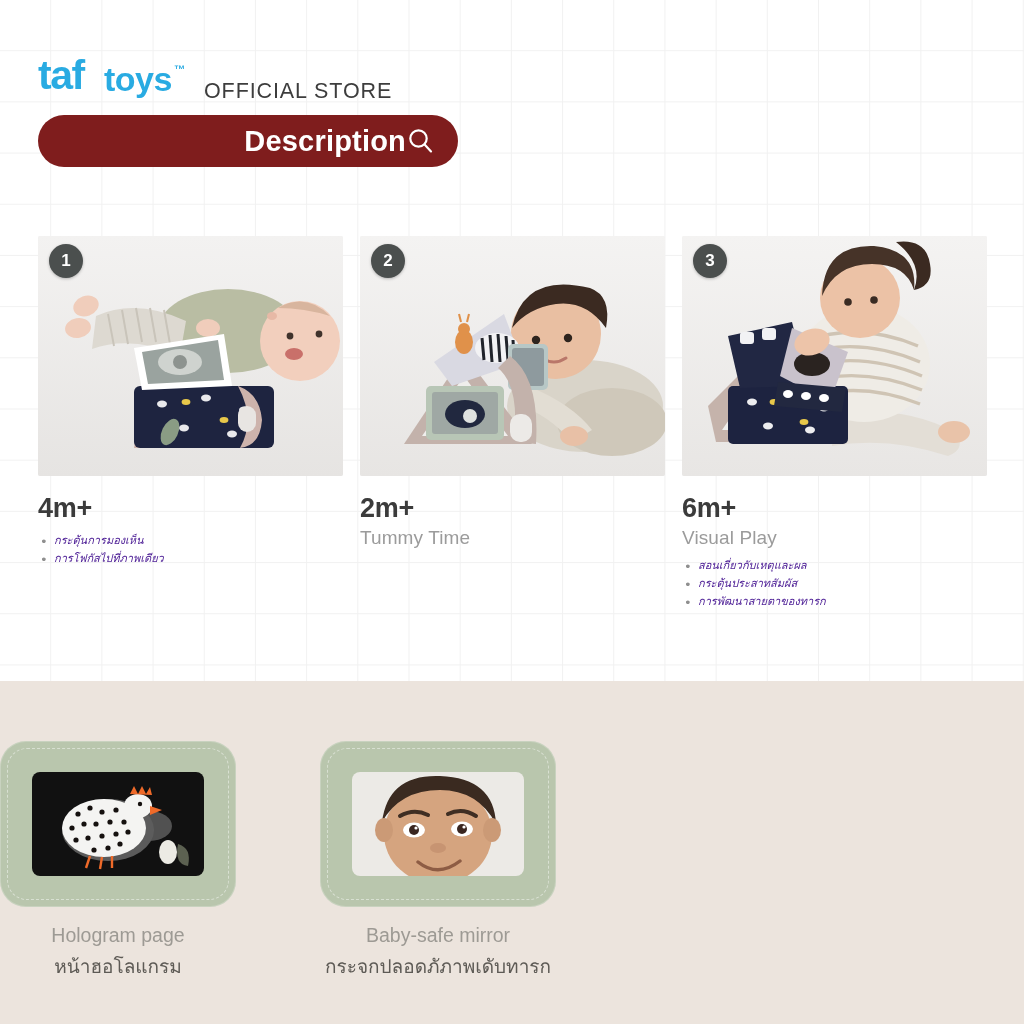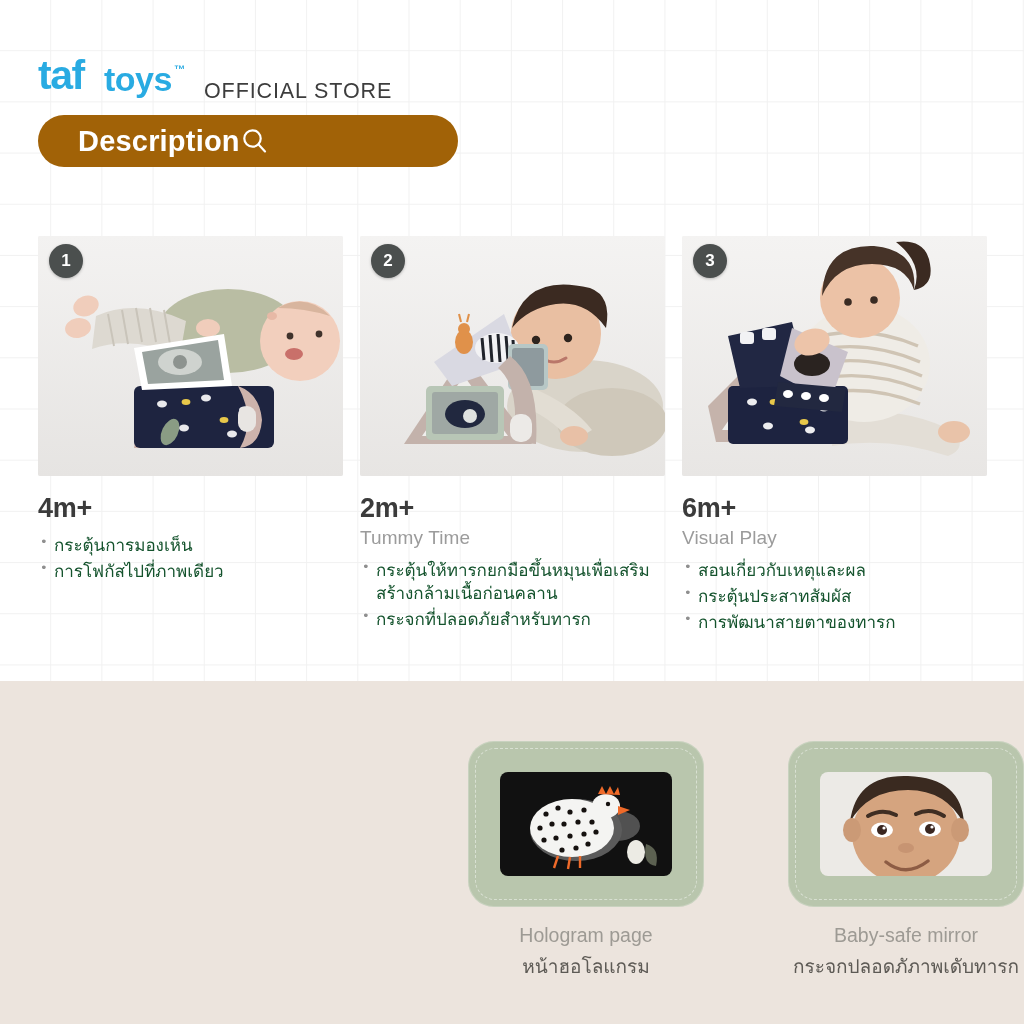--- a/index.html
+++ b/index.html
@@ -28,22 +28,22 @@
   .logo svg{display:block;}
   .official{
     font-size:21.5px;letter-spacing:.9px;color:#3d3d3d;
     font-family:"Liberation Sans",sans-serif;font-weight:400;
     padding-bottom:5px;
     margin-top:24px;
   }
 
   .pill{
     position:absolute;left:38px;top:115px;width:420px;height:52px;
-    background:#a16207;border-radius:26px;
-    display:flex;align-items:center;justify-content:flex-start;
+    background:#7f1d1d;border-radius:26px;
+    display:flex;align-items:center;justify-content:flex-end;
     padding:0 22px 0 40px;box-sizing:border-box;
   }
   .pill-title{
     color:#ffffff;font-size:29px;font-weight:700;letter-spacing:.2px;
   }
   .search-ico{width:30px;height:30px;display:block;}
 
   
   .cols{position:absolute;left:38px;top:236px;width:950px;display:flex;gap:17px;}
   .col{width:305px;}
@@ -60,34 +60,35 @@
   }
   .age{
     margin-top:17px;font-size:27px;font-weight:700;color:#3b3b3b;letter-spacing:-.2px;
   }
   .stage{
     margin-top:3px;font-size:19px;font-weight:400;color:#9b9b9b;letter-spacing:.1px;
   }
   ul.points{margin:10px 0 0 0;padding:0;list-style:none;}
   ul.points li{
     position:relative;padding-left:16px;margin-bottom:3px;
-    font-size:17px;line-height:1.35;color:#14532d;
+    font-size:11px;line-height:1.35;color:#4c1d95;
     font-family:"DejaVu Sans","Liberation Sans",sans-serif;
+    font-style:italic;
   }
   ul.points li:before{
     content:"•";position:absolute;left:2px;top:-1px;color:#8f8f8f;font-size:13px;
   }
 
   
   .band{
     position:absolute;left:0;top:681px;width:1024px;height:343px;background:#ece4dd;
   }
   .cards{
     position:absolute;left:0;top:741px;width:1024px;
-    display:flex;justify-content:flex-end;gap:84px;
+    display:flex;justify-content:flex-start;gap:84px;
   }
   .card{width:236px;}
   .frame{
     width:236px;height:166px;border-radius:26px;
     background:#b9c6ad;
     box-shadow:inset 0 0 0 1px rgba(255,255,255,.22);
     display:flex;align-items:center;justify-content:center;
     position:relative;overflow:hidden;
   }
   .frame:after{ 
@@ -259,24 +260,20 @@
 
           <rect x="148" y="108" width="40" height="46" rx="5" fill="#b7c7c6"></rect>
           <rect x="152" y="112" width="32" height="38" rx="3" fill="#8e9a9e"></rect>
 
           <path d="M150 120 q30 22 26 88 l-22 -2 q6 -56 -16 -74z" fill="#c3b2ab"></path>
           <rect x="150" y="178" width="22" height="28" rx="10" fill="#eceae7"></rect>
         </svg>
       </div>
       <div class="age">2m+</div>
       <div class="stage">Tummy Time</div>
-      <ul class="points">
-        <li>กระตุ้นให้ทารกยกมือขึ้นหมุนเพื่อเสริมสร้างกล้ามเนื้อก่อนคลาน</li>
-        <li>กระจกที่ปลอดภัยสำหรับทารก</li>
-      </ul>
     </div>
 
     <div class="col">
       <div class="photo">
         <div class="badge">3</div>
         <svg width="305" height="240" viewBox="0 0 305 240">
           <defs>
             <linearGradient id="floor3" x1="0" y1="0" x2="0" y2="1">
               <stop offset="0" stop-color="#f4f3f2"></stop>
                 <stop offset="1" stop-color="#e8e6e4"></stop>

